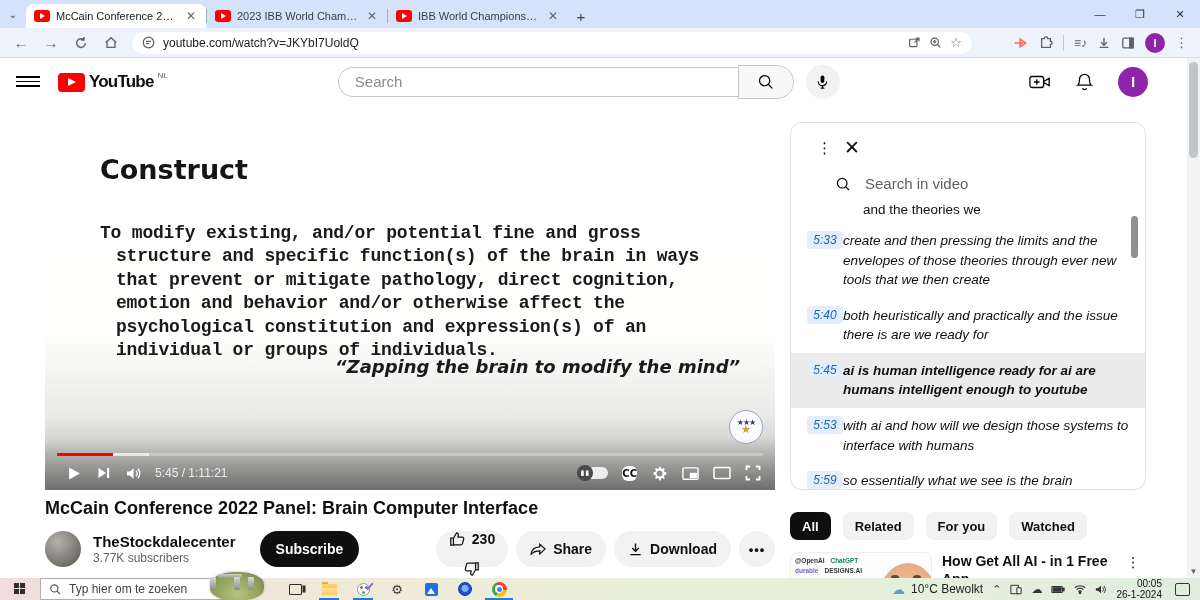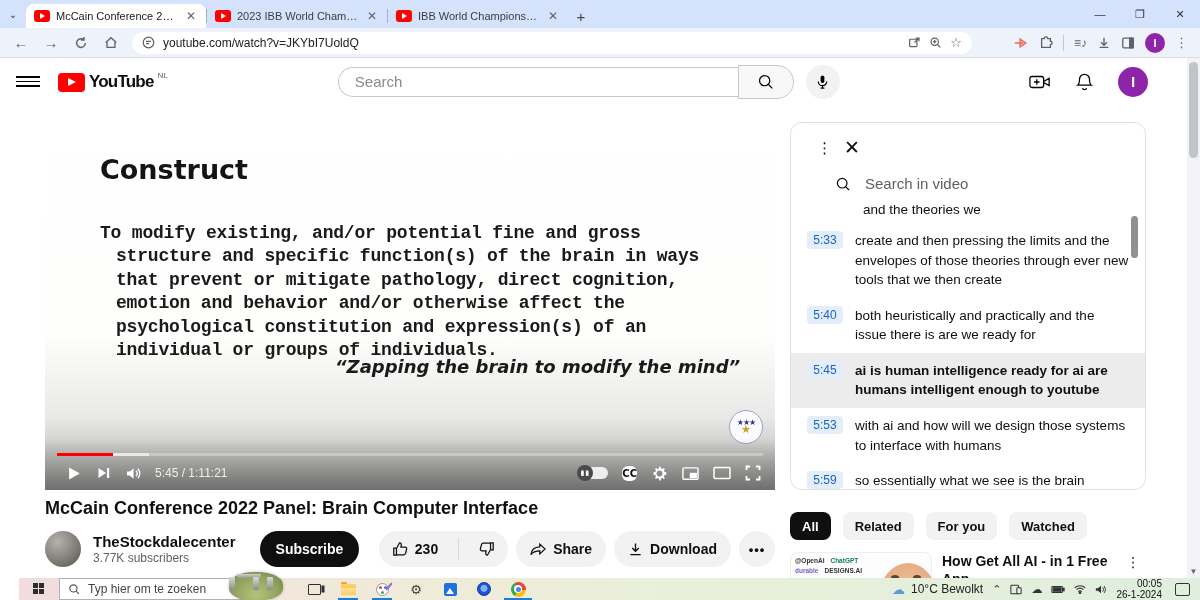--- a/index.html
+++ b/index.html
@@ -73,37 +73,37 @@
   .below { position:absolute; left:45px; top:393px; width:730px; }
   .vtitle { font-size:18px; font-weight:700; color:#0f0f0f; }
   .chrow { display:flex; align-items:center; margin-top:12px; }
   .chavatar { width:36px; height:36px; border-radius:50%; background:radial-gradient(circle at 35% 30%, #b5b2ad, #57524c); }
   .chmeta { margin-left:12px; }
   .chname { font-size:15px; font-weight:700; color:#0f0f0f; }
   .chsubs { font-size:12px; color:#606060; margin-top:1px; }
   .subscribe { margin-left:24px; height:36px; padding:0 16px; background:#0f0f0f; color:#fff; font-size:14px; font-weight:600; border:none; border-radius:18px; }
   .actions { margin-left:auto; display:flex; align-items:center; gap:8px; color:#0f0f0f; }
   .pill { height:36px; background:#f2f2f2; border-radius:18px; display:flex; align-items:center; padding:0 14px; font-size:14px; font-weight:600; gap:7px; }
-  .likes { padding:0; }
+  .likes { padding:0;flex-direction:column; }
   .likes .half { display:flex; align-items:center; gap:7px; padding:0 13px; height:100%; }
   .likes .sep { width:1px; height:22px; background:#d9d9d9; }
   .morebtn { width:36px; height:36px; border-radius:50%; background:#f2f2f2; display:flex; align-items:center; justify-content:center; font-weight:700; font-size:13px; letter-spacing:1px; }
 
   
   .secondary { position:absolute; left:790px; top:17px; width:356px; }
   .tcard { border:1px solid #e0e0e0; border-radius:12px; height:368px; position:relative; overflow:hidden; background:#fff; }
   .thead { display:flex; align-items:center; padding:13px 12px 8px 16px; }
   .thead .tt { font-size:16px; font-weight:700; color:#0f0f0f; flex:1; }
   .kebab { font-size:15px; color:#0f0f0f; padding:0 10px; }
   .tclose { font-size:19px; color:#0f0f0f; padding:0 8px 0 2px; }
   .tsearch { display:flex; align-items:center; gap:14px; padding:8px 16px 10px 20px;justify-content:center; }
   .tsearch input { border:none; outline:none; font-size:15px; color:#0f0f0f; width:240px; }
   .tsearch input::placeholder { color:#606060; }
   .partial { padding:0 16px 6px 72px; font-size:13.5px; color:#0f0f0f; }
-  .seg { display:flex; gap:12px; padding:8px 16px; }
+  .seg { display:flex; gap:0; padding:8px 16px;font-style:italic; }
   .seg .ts { flex:none; width:36px; height:18px; background:#e4eefb; color:#1864c9; font-size:12px; border-radius:4px; display:flex; align-items:center; justify-content:center; }
   .seg .tx { font-size:13.5px; line-height:1.45; color:#0f0f0f; }
   .seg.active { background:#ececec; }
   .seg.active .tx { font-weight:700; }
   .tscroll { position:absolute; right:7px; top:93px; width:7px; height:42px; background:#909090; border-radius:4px; }
 
   .chips { display:flex; gap:12px; margin-top:22px; }
   .chip { height:28px; padding:0 12px; border-radius:8px; background:#f2f2f2; color:#0f0f0f; font-size:13px; font-weight:600; display:flex; align-items:center; }
   .chip.sel { background:#0f0f0f; color:#fff; }
 
@@ -120,21 +120,21 @@
   .rectitle { font-size:14px; font-weight:700; color:#0f0f0f; line-height:1.3; }
   .recchan { font-size:12px; color:#606060; margin-top:4px; }
   .reckebab { font-size:14px; color:#0f0f0f; padding:2px 6px; }
 
   
   .pscroll { position:absolute; right:0; top:58px; bottom:22px; width:13px; background:#f1f3f4; }
   .pscroll .thumb { position:absolute; left:2px; right:2px; top:4px; height:96px; background:#c1c4c9; border-radius:6px; }
   .pscroll .arr { position:absolute; bottom:2px; left:0; right:0; text-align:center; font-size:8px; color:#666; }
 
   
-  .taskbar { position:absolute; left:0; right:0; bottom:0; height:22px; background:linear-gradient(90deg,#f2dcde 0%,#f0ead9 30%,#e9f0d9 55%,#dfeede 100%); display:flex; align-items:center;margin-left:19px; }
+  .taskbar { position:absolute; left:0; right:0; bottom:0; height:22px; background:linear-gradient(90deg,#f2dcde 0%,#f0ead9 30%,#e9f0d9 55%,#dfeede 100%); display:flex; align-items:center; }
   .startbtn { width:40px; height:22px; display:flex; align-items:center; justify-content:center; }
   .winlogo { width:12px; height:12px; display:grid; grid-template-columns:5px 5px; grid-template-rows:5px 5px; gap:1px; }
   .winlogo i { background:#2d2d2d; }
   .tsearchbox { width:186px; height:22px; background:#fff; border:1px solid #b0b0b0; display:flex; align-items:center; gap:8px; padding:0 8px; }
   .tsearchbox input { border:none; outline:none; font-size:12px; width:130px; color:#333; background:transparent; }
   .tsearchbox input::placeholder { color:#444; }
   .henge { width:54px; height:28px; margin-left:-16px; margin-top:-6px; border-radius:45% 45% 40% 40%; background:radial-gradient(ellipse at 50% 80%, #b7c37a 0%, #8fa15c 60%, #6d7f49 100%); position:relative; z-index:2; box-shadow:0 0 3px rgba(0,0,0,.25); }
   .henge i { position:absolute; top:5px; width:6px; height:13px; background:linear-gradient(#d8d8d4,#8e8e88); border-radius:1px; }
   .henge i:nth-child(1){left:10px;} .henge i:nth-child(2){left:24px;} .henge i:nth-child(3){left:38px;}
   .henge b { position:absolute; top:2px; left:8px; width:24px; height:4px; background:linear-gradient(#cfcfca,#9a9a92); border-radius:1px; }

